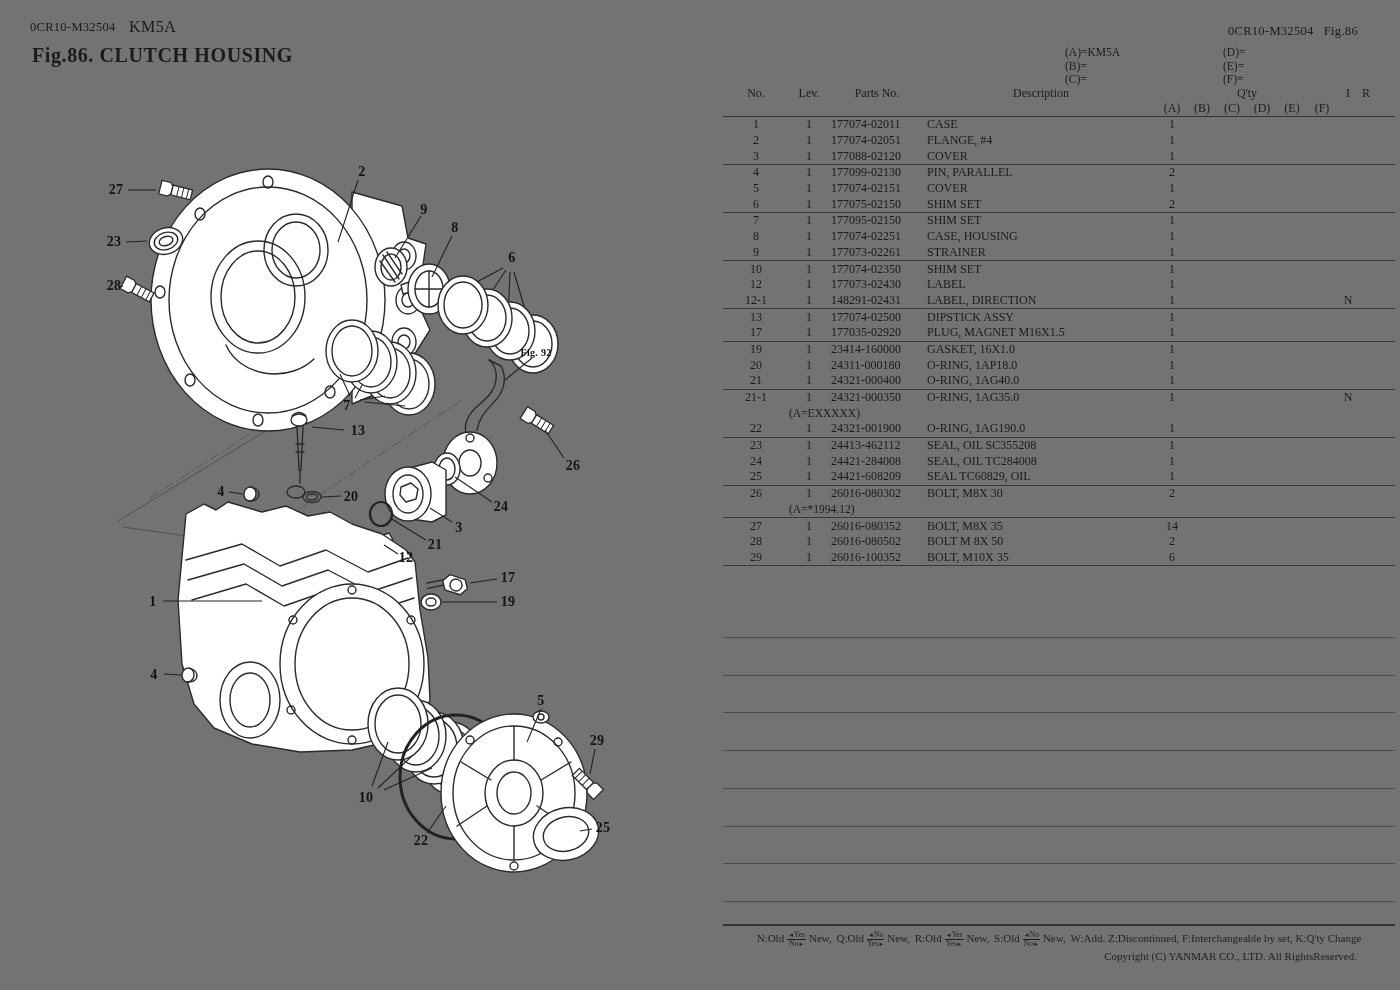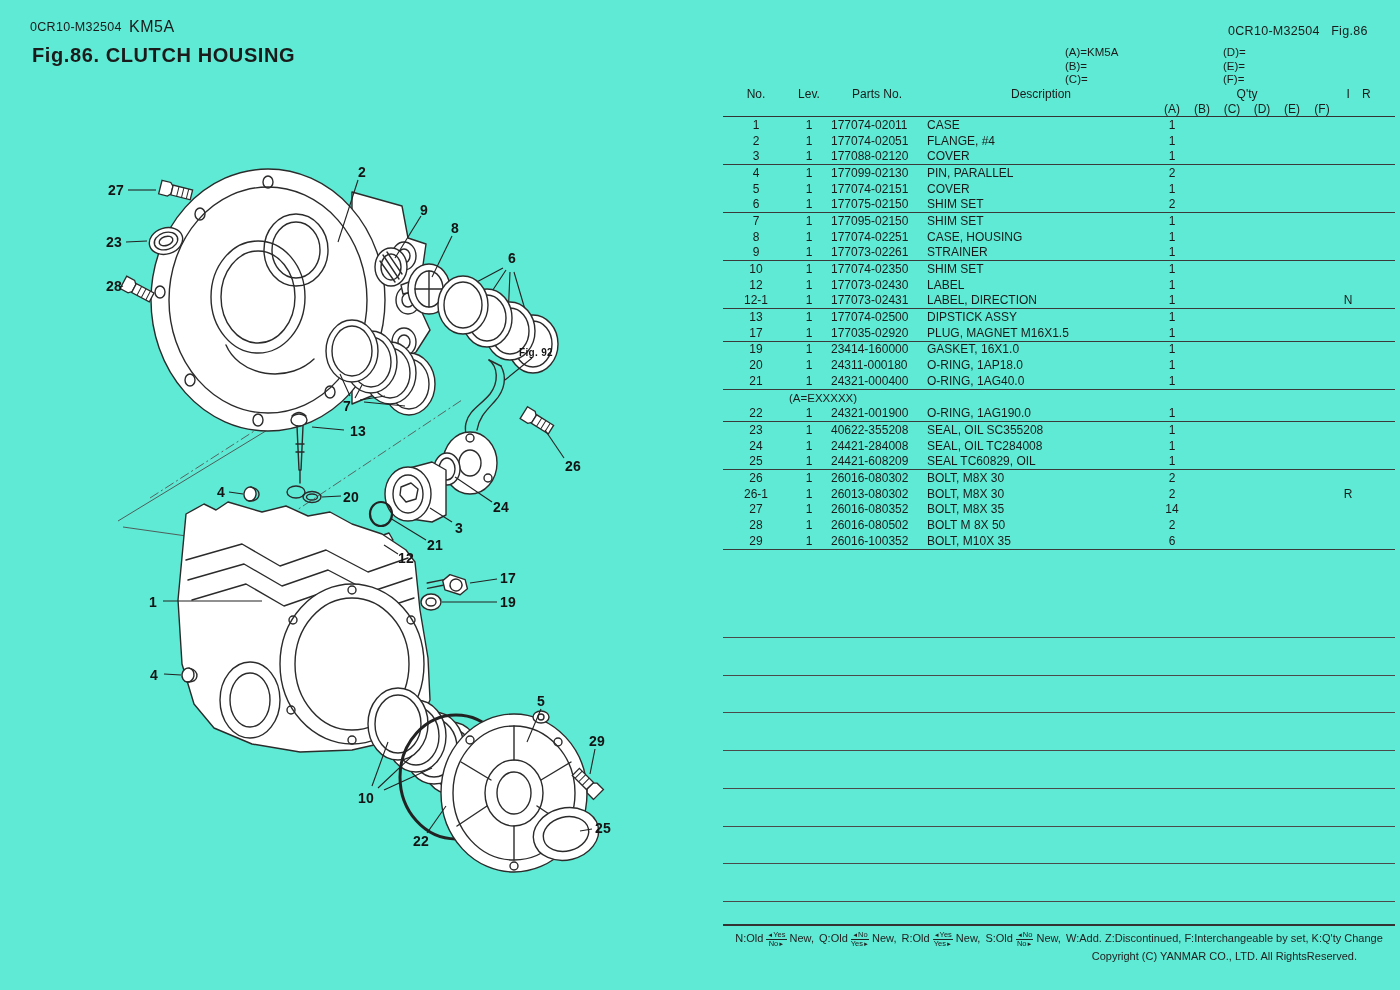--- a/index.html
+++ b/index.html
@@ -1,17 +1,17 @@
 <!DOCTYPE html>
 <html><head>
 <meta charset="utf-8">
 <style>
   html,body{margin:0;padding:0;background:#e8e8e8;}
-  .page{position:relative;width:1400px;height:990px;background:#5eead4;
-        font-family:Liberation Sans, sans-serif;color:#1b1b1b;overflow:hidden;}
+  .page{position:relative;width:1400px;height:990px;background:#737373;
+        font-family:Liberation Serif, serif;color:#1b1b1b;overflow:hidden;}
   .abs{position:absolute;}
   
   .hdr-code{font-size:12.5px;letter-spacing:.3px;}
   .hdr-model{font-size:16px;letter-spacing:.5px;}
   .pg-title{font-size:20px;font-weight:600;letter-spacing:.6px;}
   .key{font-size:11.5px;line-height:13.5px;}
   .key div{white-space:nowrap;}
   
   .ptable{border-collapse:collapse;table-layout:fixed;width:672px;}
   .ptable th{font-weight:400;font-size:12px;padding:0;height:15px;white-space:nowrap;overflow:visible;}
@@ -507,21 +507,21 @@
           <td></td>
           <td></td>
           <td></td>
           <td></td>
           <td class="c-f"></td>
           <td></td>
         </tr>
       <tr class="rule">
           <td class="c-no">12-1</td>
           <td class="c-lev">1</td>
-          <td class="c-pn">177073-02431</td>
+          <td class="c-pn">148291-02431</td>
           <td class="c-ds">LABEL, DIRECTION</td>
           <td class="c-q">1</td>
           <td></td>
           <td></td>
           <td></td>
           <td></td>
           <td></td>
           <td class="c-f">N</td>
           <td></td>
         </tr>
@@ -589,20 +589,34 @@
           <td class="c-q">1</td>
           <td></td>
           <td></td>
           <td></td>
           <td></td>
           <td></td>
           <td class="c-f"></td>
           <td></td>
         </tr>
       <tr>
+          <td class="c-no">21-1</td>
+          <td class="c-lev">1</td>
+          <td class="c-pn">24321-000350</td>
+          <td class="c-ds">O-RING, 1AG35.0</td>
+          <td class="c-q">1</td>
+          <td></td>
+          <td></td>
+          <td></td>
+          <td></td>
+          <td></td>
+          <td class="c-f">N</td>
+          <td></td>
+        </tr>
+      <tr>
           <td></td>
           <td colspan="3" class="c-note">(A=EXXXXX)</td>
           <td colspan="8"></td>
         </tr>
       <tr class="rule">
           <td class="c-no">22</td>
           <td class="c-lev">1</td>
           <td class="c-pn">24321-001900</td>
           <td class="c-ds">O-RING, 1AG190.0</td>
           <td class="c-q">1</td>
@@ -610,21 +624,21 @@
           <td></td>
           <td></td>
           <td></td>
           <td></td>
           <td class="c-f"></td>
           <td></td>
         </tr>
       <tr>
           <td class="c-no">23</td>
           <td class="c-lev">1</td>
-          <td class="c-pn">40622-355208</td>
+          <td class="c-pn">24413-462112</td>
           <td class="c-ds">SEAL, OIL SC355208</td>
           <td class="c-q">1</td>
           <td></td>
           <td></td>
           <td></td>
           <td></td>
           <td></td>
           <td class="c-f"></td>
           <td></td>
         </tr>
@@ -663,33 +677,24 @@
           <td class="c-ds">BOLT, M8X 30</td>
           <td class="c-q">2</td>
           <td></td>
           <td></td>
           <td></td>
           <td></td>
           <td></td>
           <td class="c-f"></td>
           <td></td>
         </tr>
-      <tr>
-          <td class="c-no">26-1</td>
-          <td class="c-lev">1</td>
-          <td class="c-pn">26013-080302</td>
-          <td class="c-ds">BOLT, M8X 30</td>
-          <td class="c-q">2</td>
-          <td></td>
-          <td></td>
-          <td></td>
-          <td></td>
-          <td></td>
-          <td class="c-f">R</td>
-          <td></td>
+      <tr class="rule">
+          <td></td>
+          <td colspan="3" class="c-note">(A=*1994.12)</td>
+          <td colspan="8"></td>
         </tr>
       <tr>
           <td class="c-no">27</td>
           <td class="c-lev">1</td>
           <td class="c-pn">26016-080352</td>
           <td class="c-ds">BOLT, M8X 35</td>
           <td class="c-q">14</td>
           <td></td>
           <td></td>
           <td></td>

